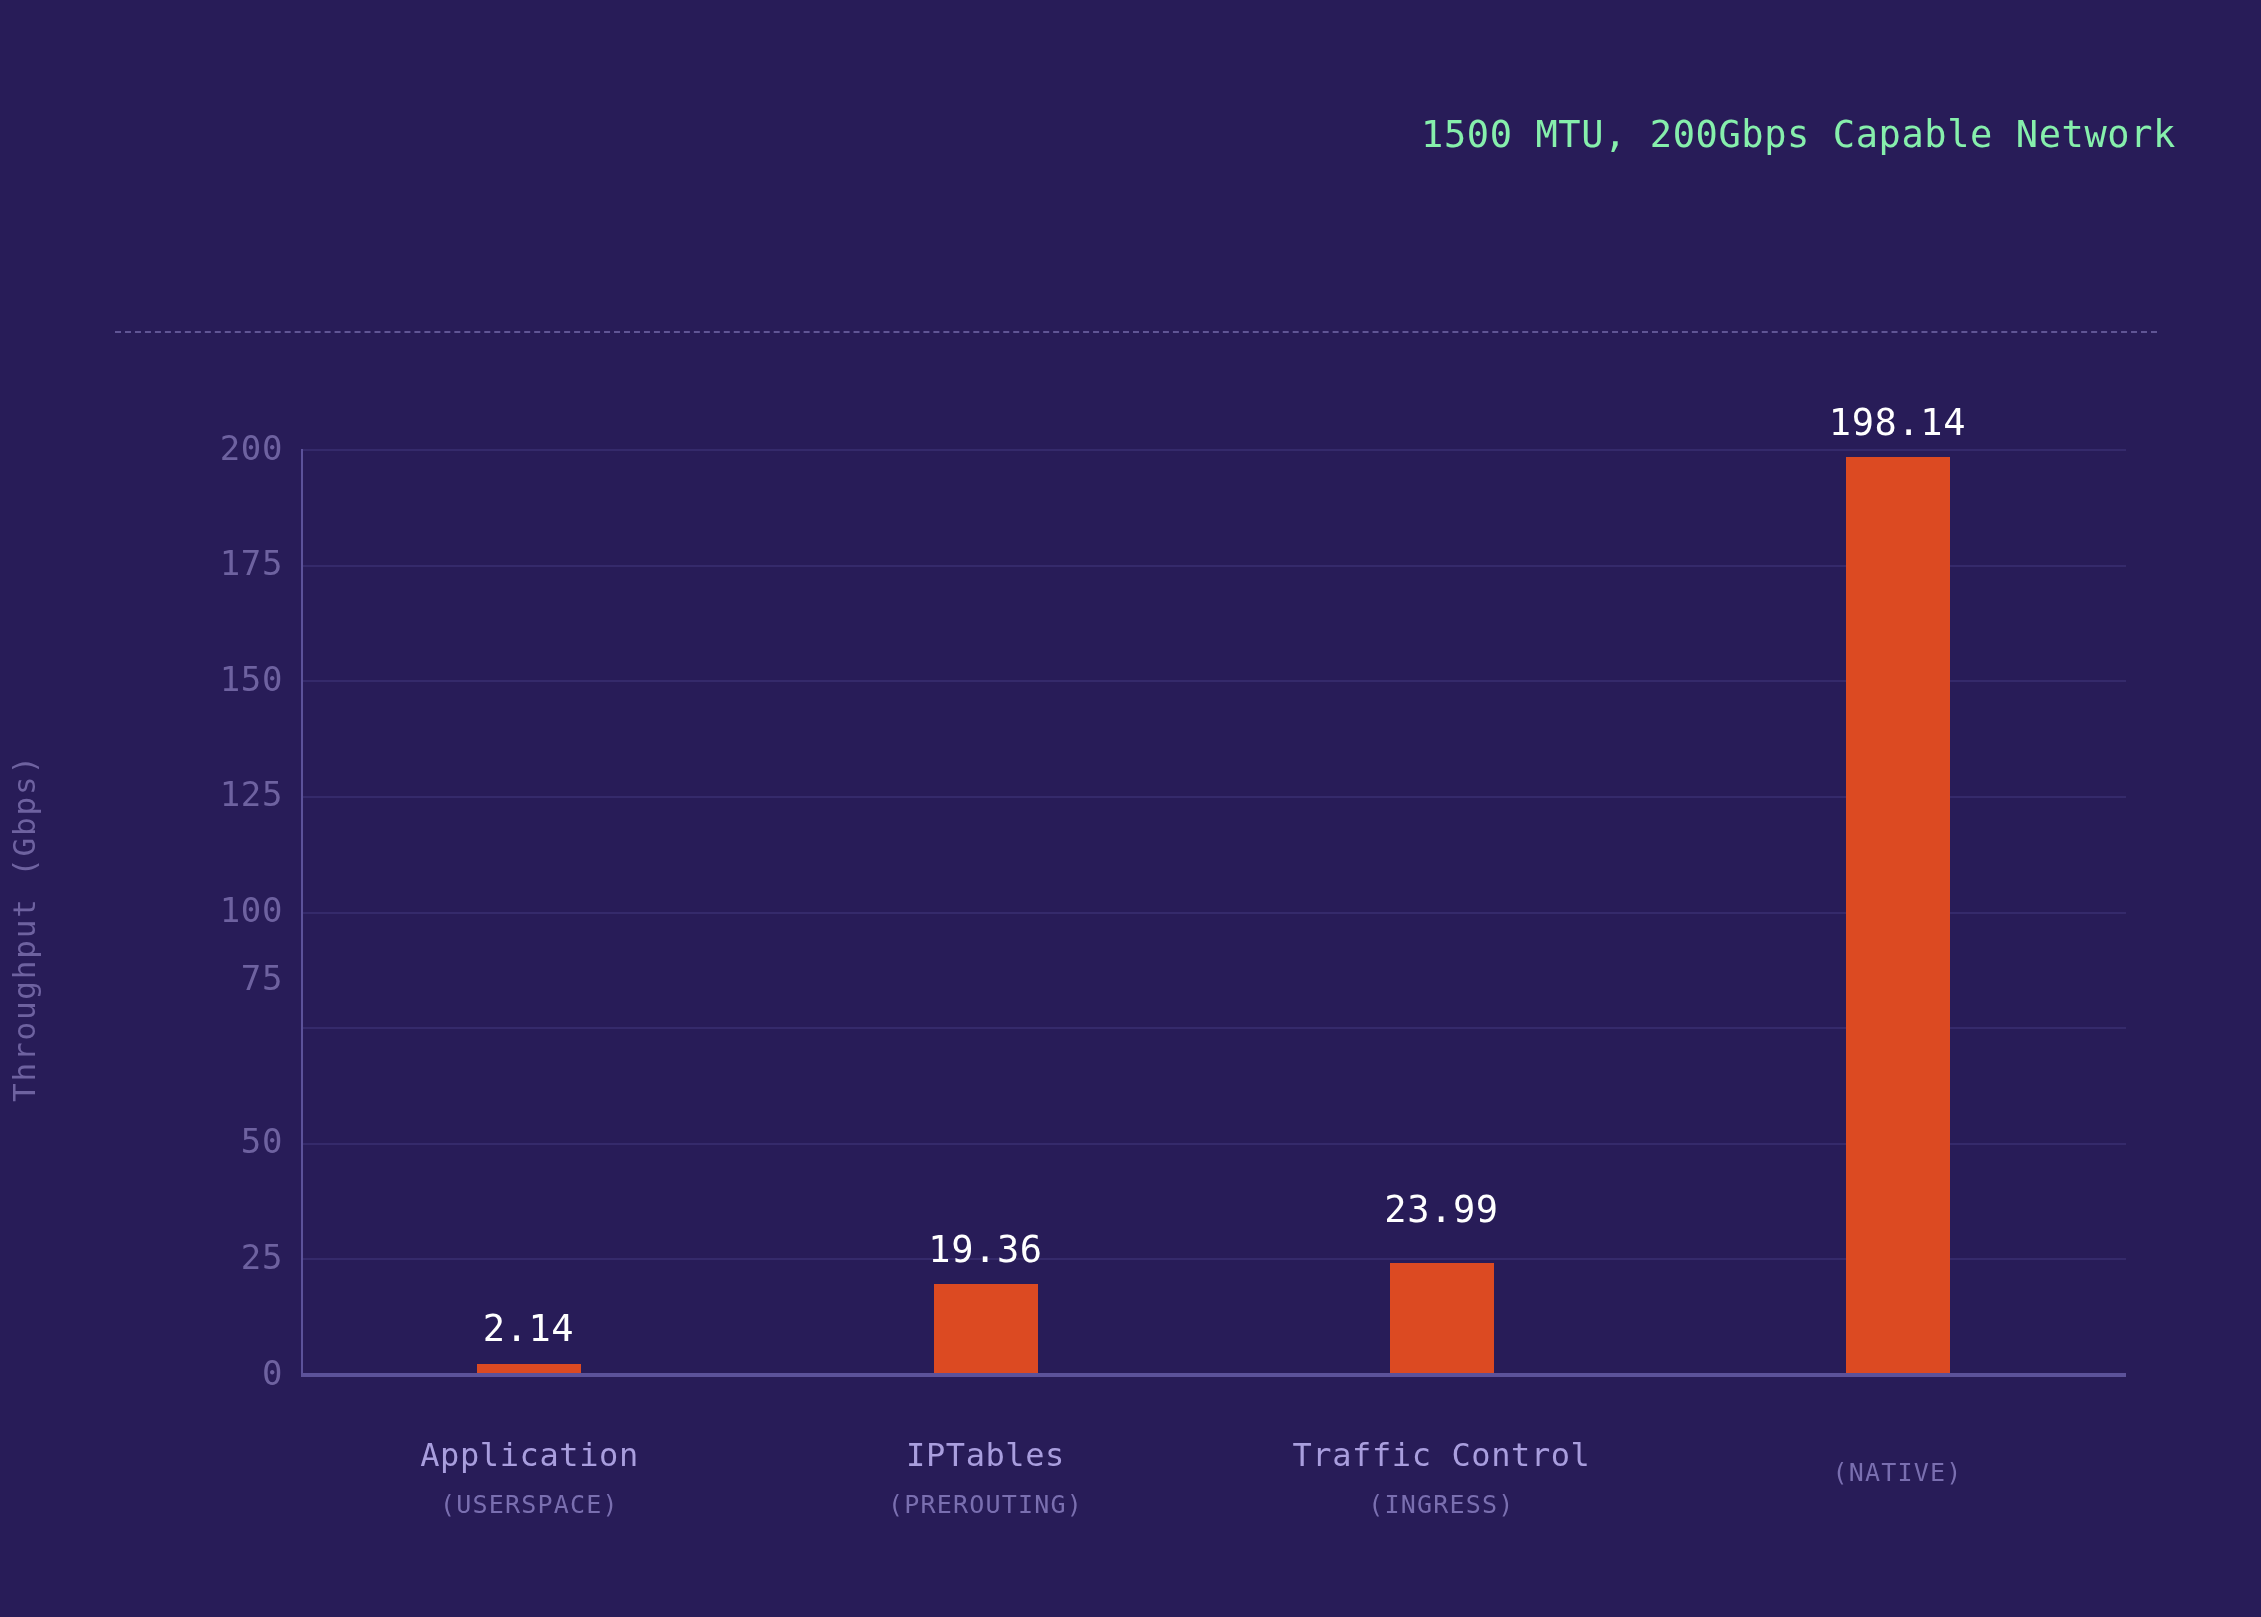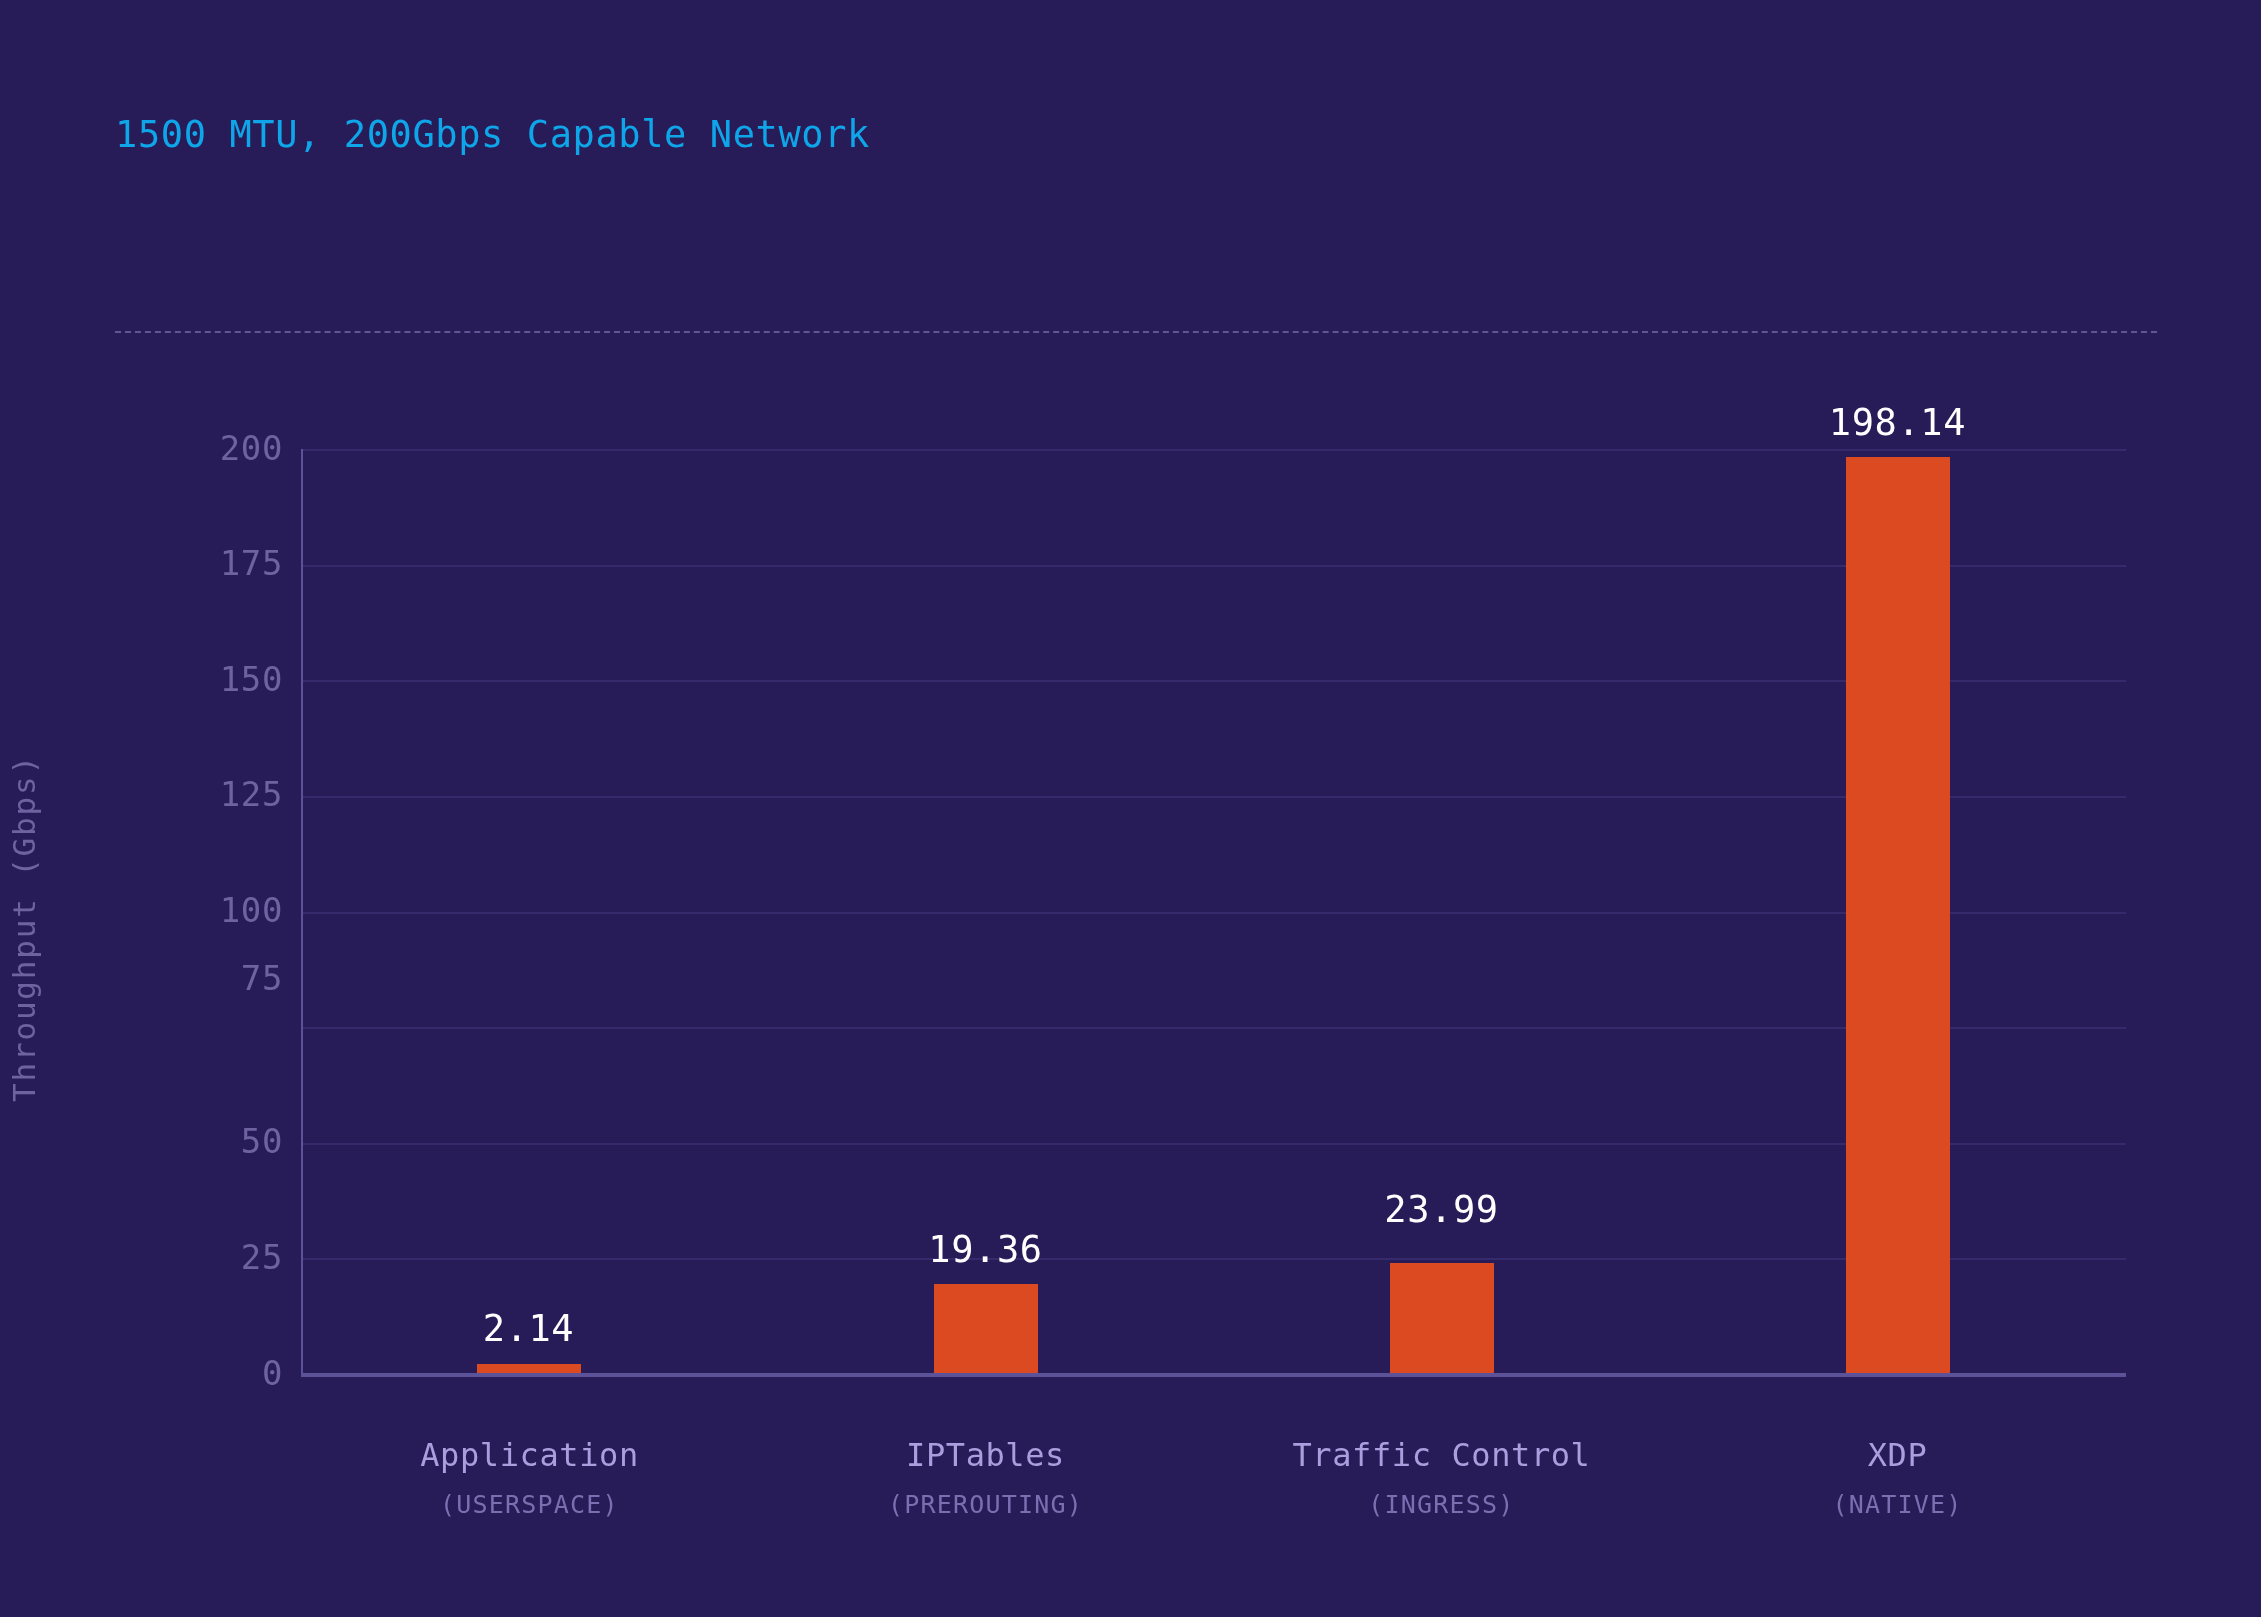--- a/index.html
+++ b/index.html
@@ -27,24 +27,25 @@
     font-size: 45px;
     letter-spacing: 0.6px;
     color: #ffffff;
     line-height: 1.0;
     white-space: pre;
   }
   #chart-subtitle {
     font-family: "DejaVu Sans Mono", "Liberation Mono", monospace;
     font-size: 37px;
     letter-spacing: 0.6px;
-    color: #0ea5e9;
+    color: #86efac;
     line-height: 1.0;
     margin-top: 28px;
     white-space: pre;
+    text-align: right;
   }
   #header-divider {
     position: absolute;
     left: 115px;
     top: 331px;
     width: 2042px;
     height: 0;
     border-top: 2.9px dashed #6a5fa0;
     opacity: 0.85;
   }
@@ -204,20 +205,19 @@
       </div>
       <div class="xtick" style="left: 691px; width: 589px; top: 1439px;">
         <div class="xtick-label">IPTables</div>
         <div class="xtick-sub">(PREROUTING)</div>
       </div>
       <div class="xtick" style="left: 1147px; width: 589px; top: 1439px;">
         <div class="xtick-label">Traffic Control</div>
         <div class="xtick-sub">(INGRESS)</div>
       </div>
       <div class="xtick" style="left: 1603px; width: 589px; top: 1439px;">
-        <div class="xtick-label">XDP</div>
         <div class="xtick-sub">(NATIVE)</div>
       </div>
     </div>
 
   <div id="y-axis-title">Throughput (Gbps)</div>
 </div>
 
 
 </body></html>

